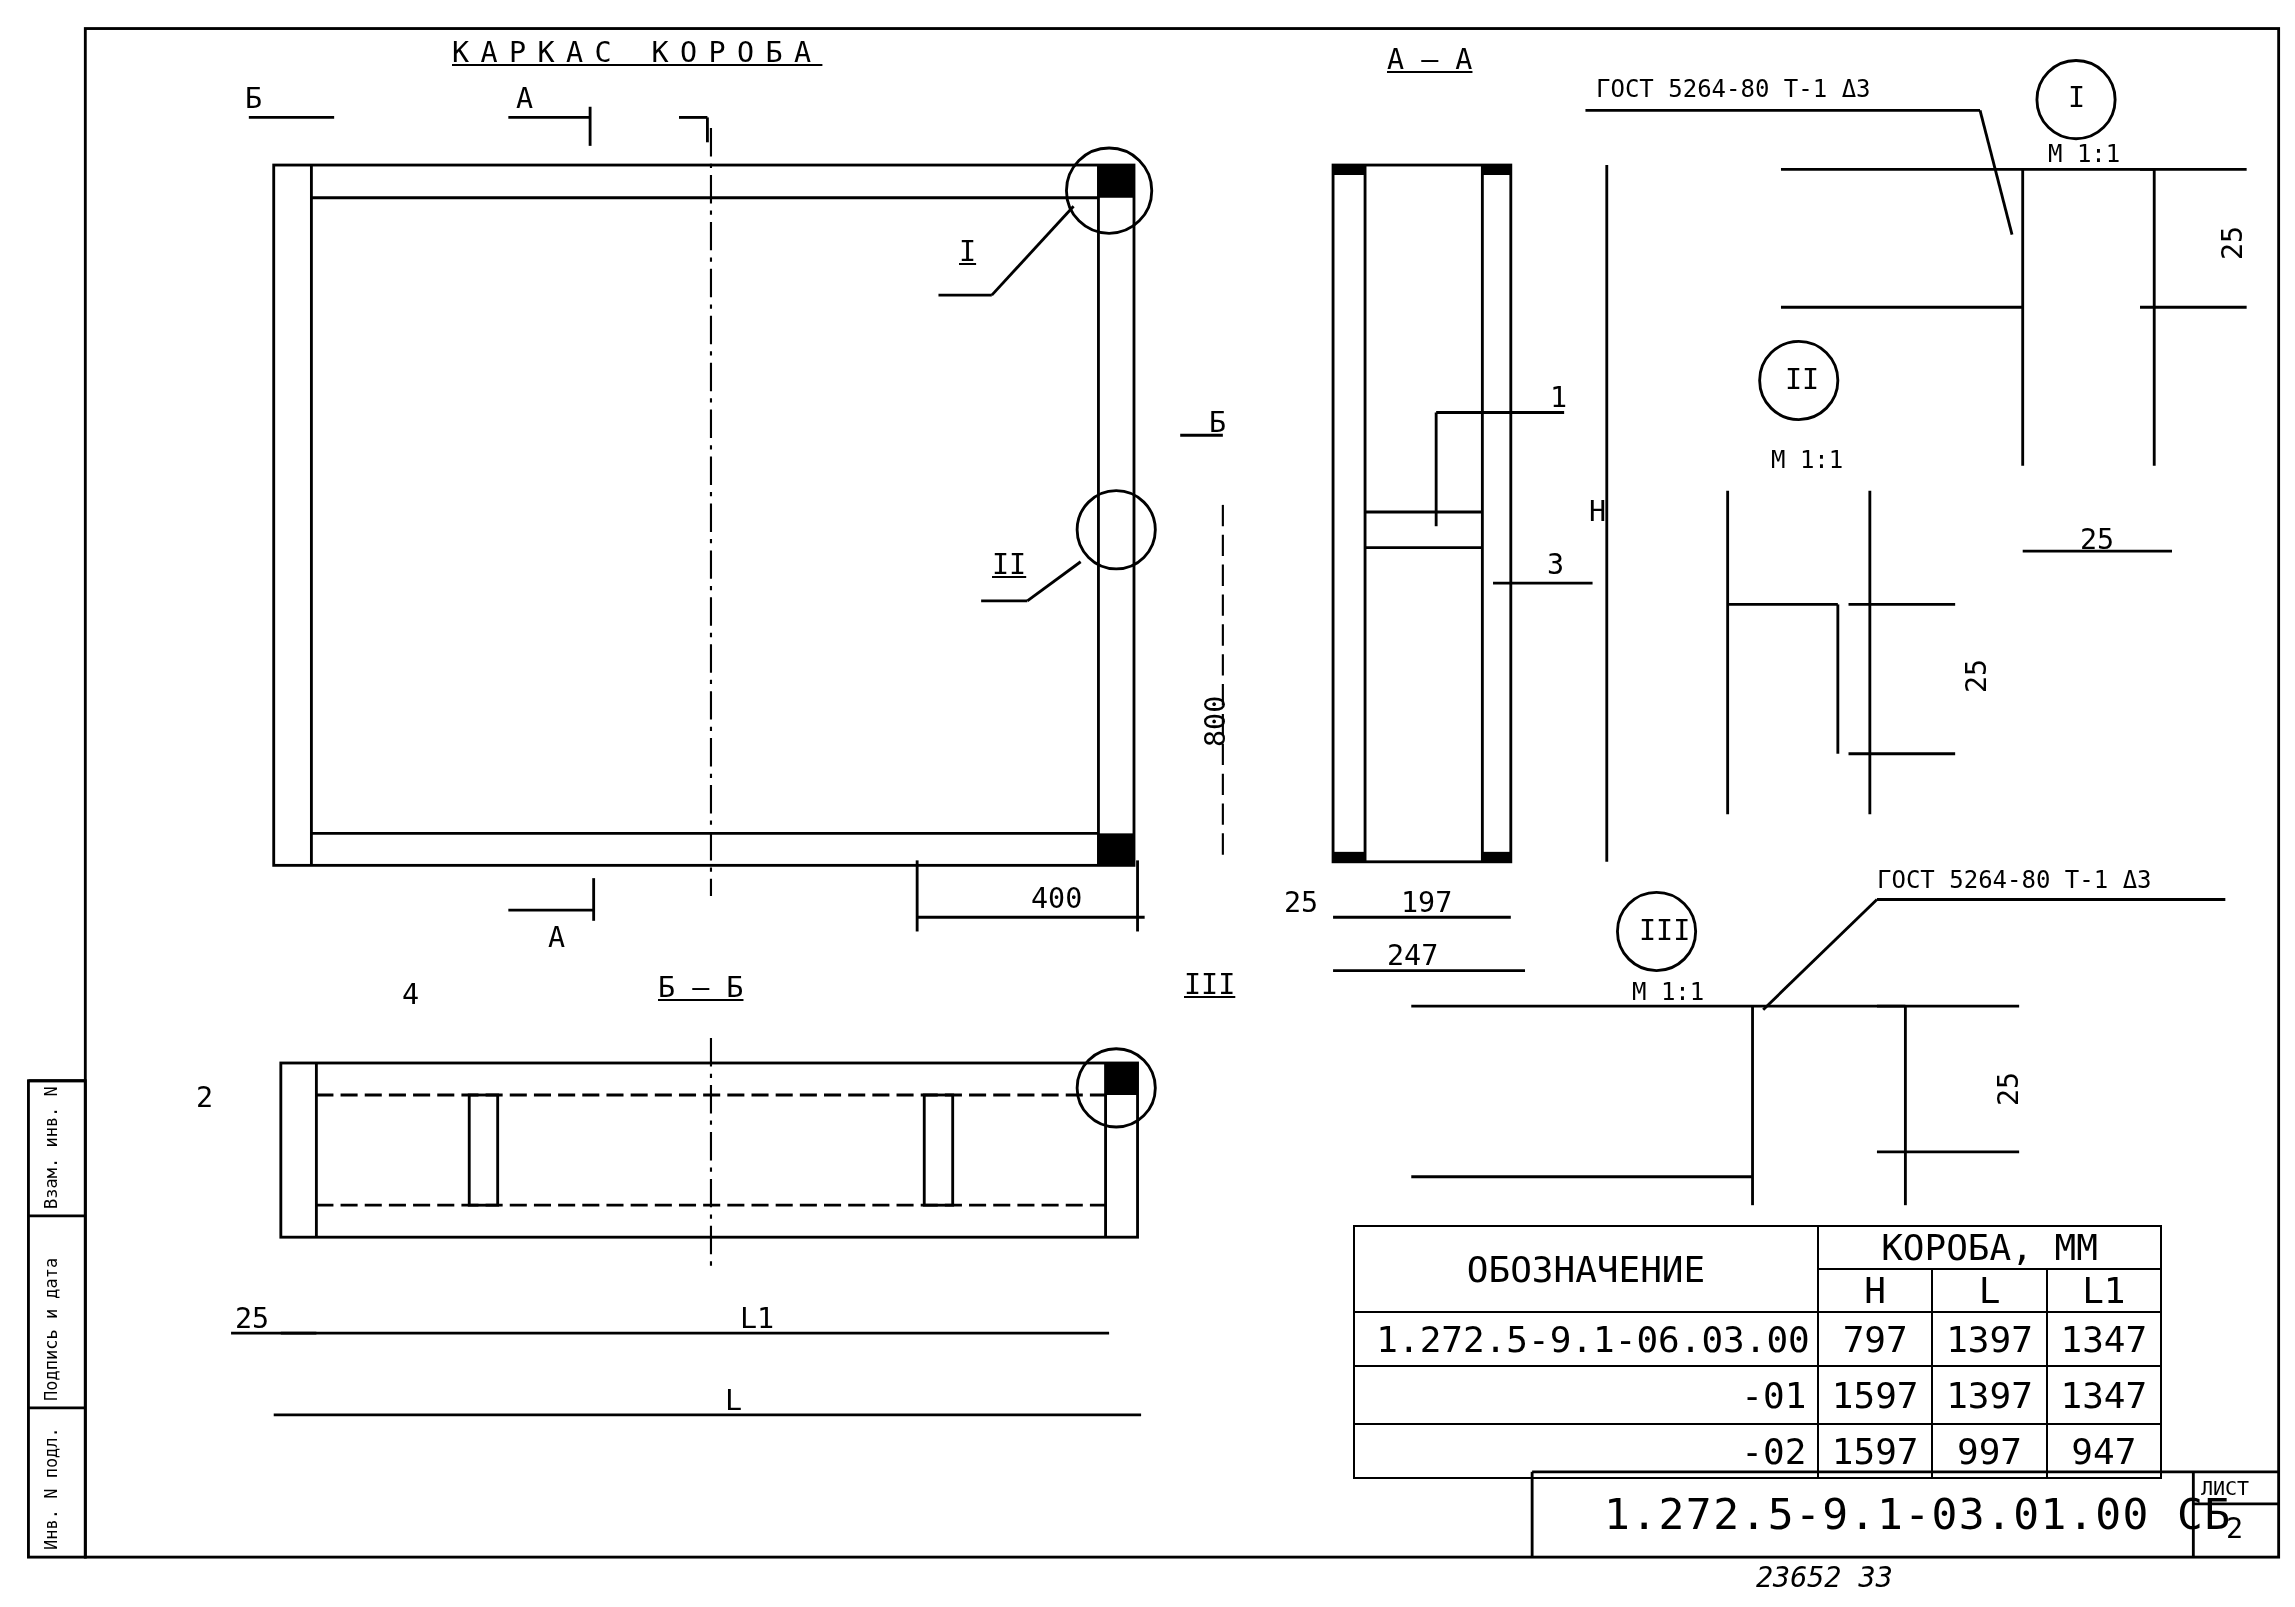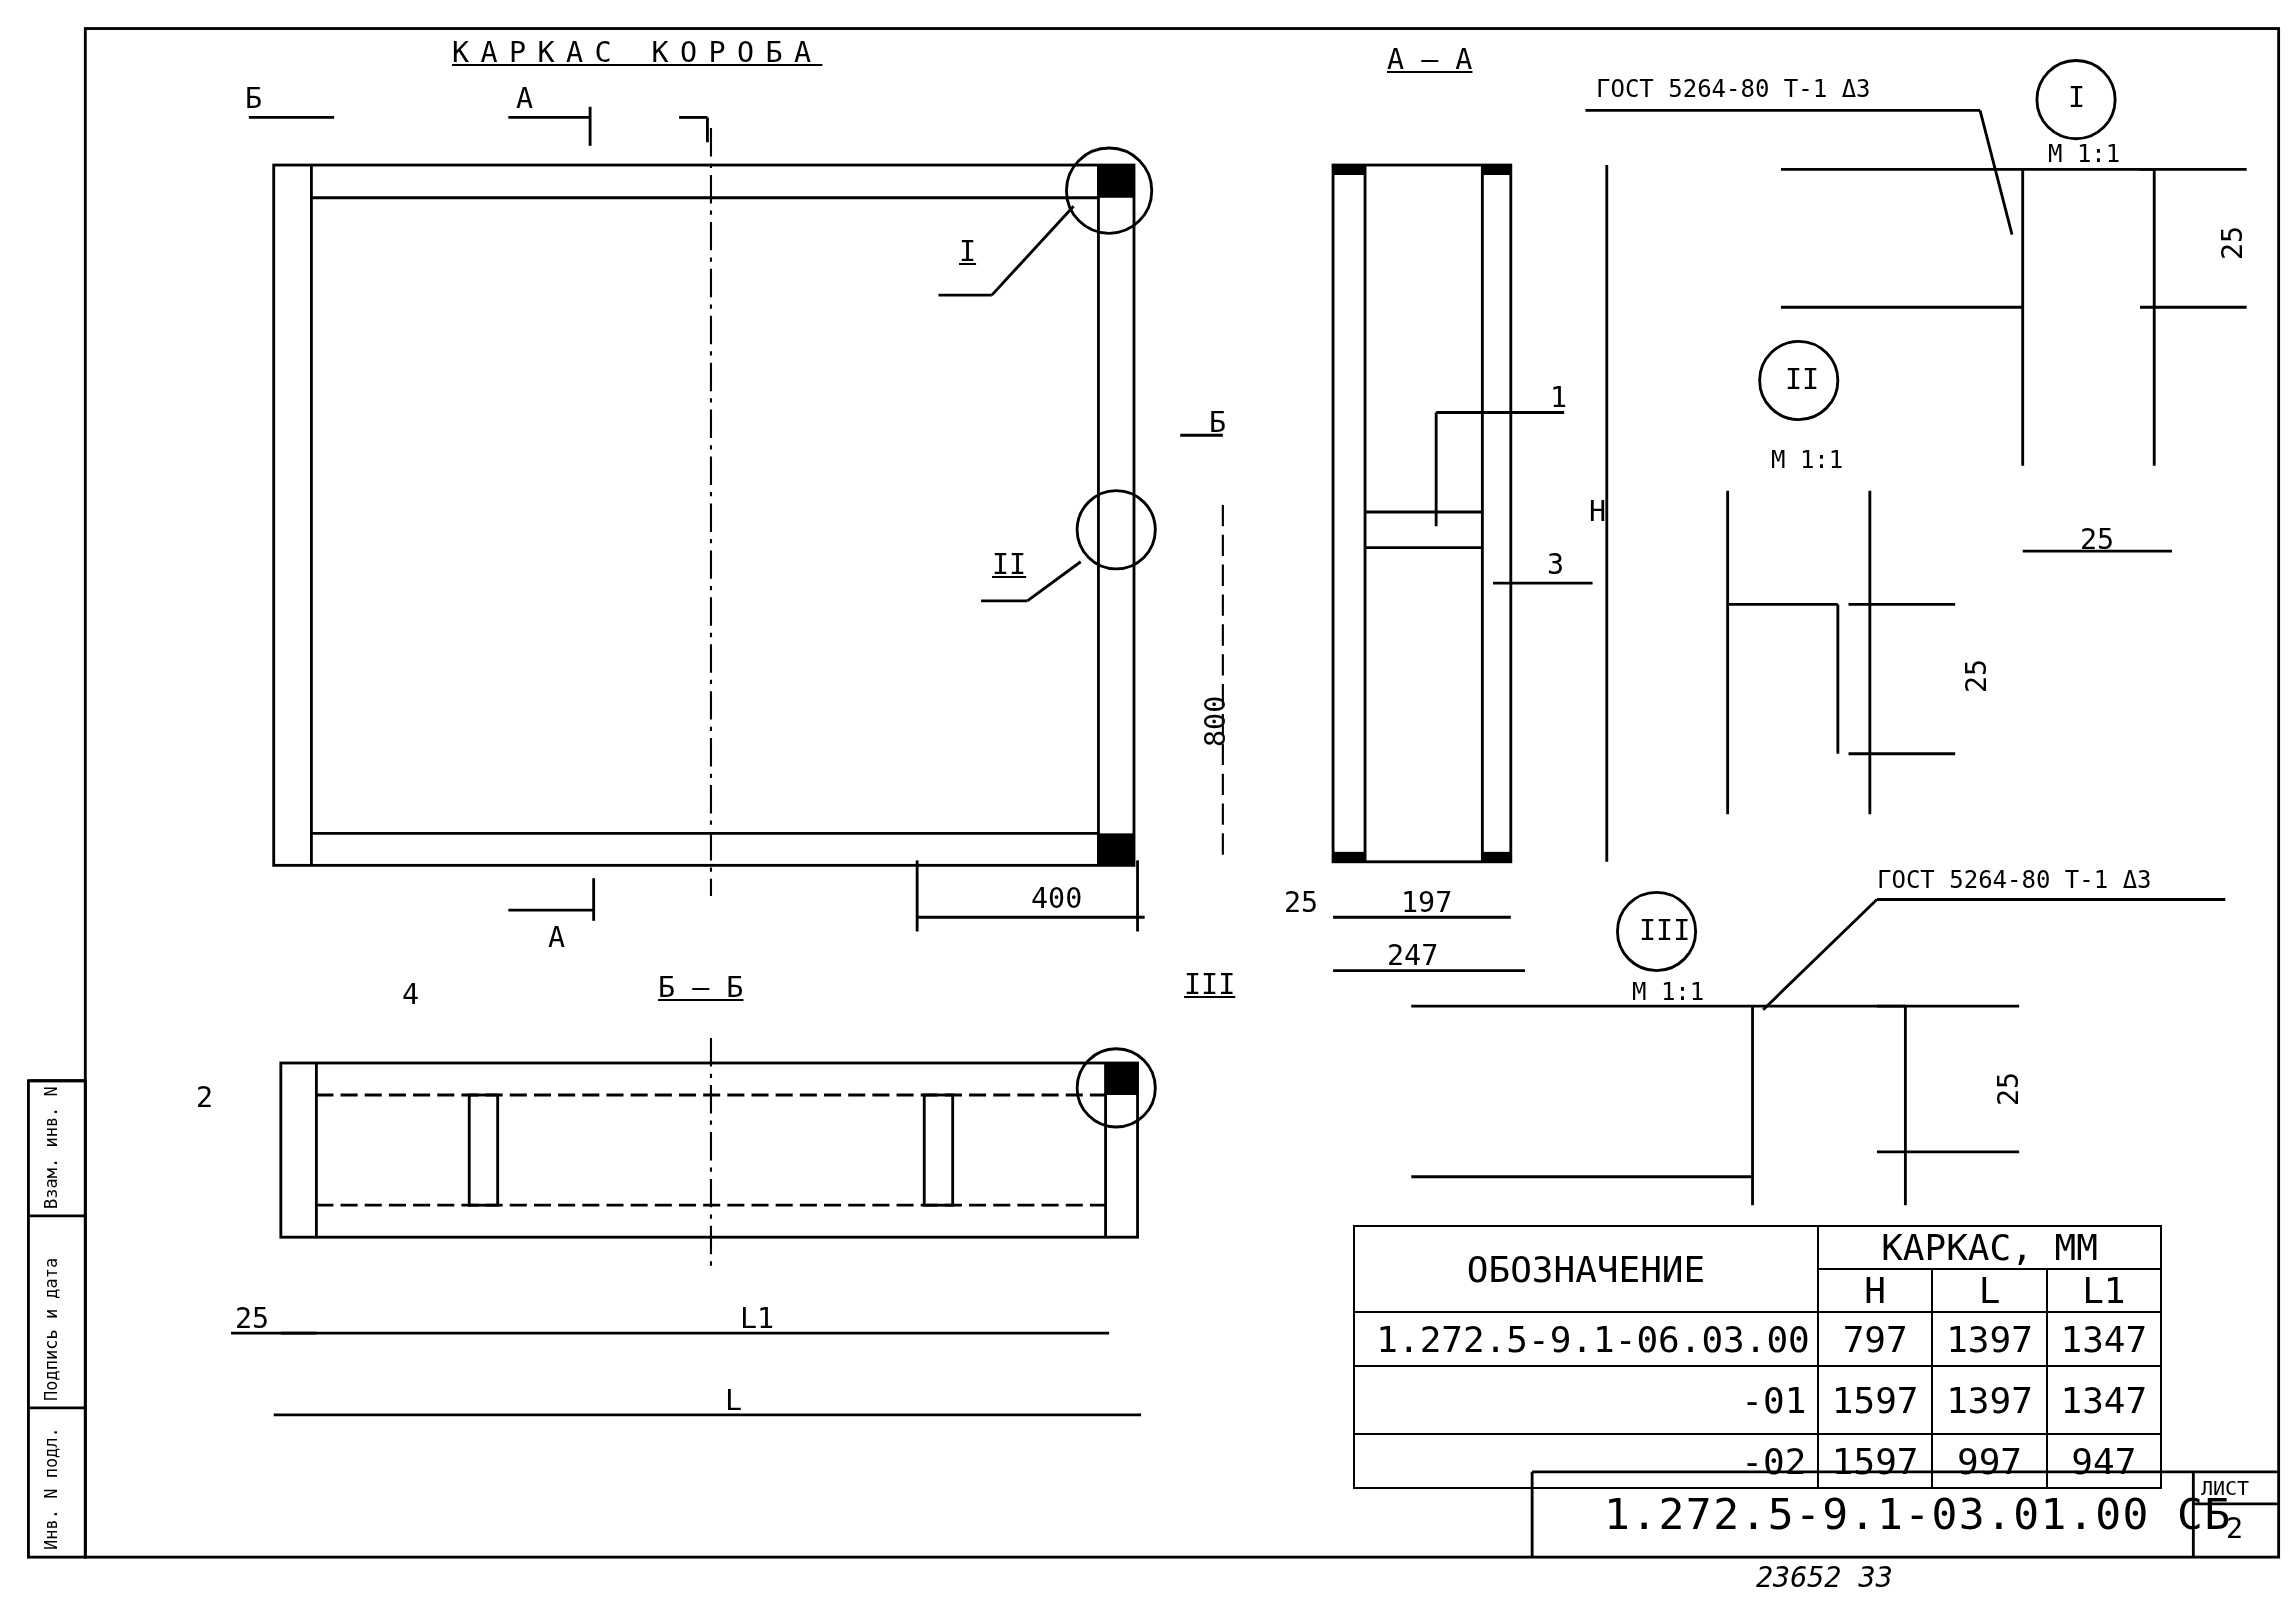--- a/index.html
+++ b/index.html
@@ -175,34 +175,34 @@
 
 <div class="t lbl rot" style="left:2219px;top:260px;">25</div>
 <div class="t lbl" style="left:2080px;top:526px;">25</div>
 <div class="t lbl rot" style="left:1963px;top:693px;">25</div>
 <div class="t lbl rot" style="left:1995px;top:1106px;">25</div>
 
 <table class="tbl" style="left:1353px;top:1225px;width:809px;">
   <tbody>
       <tr style="height:39px;">
     <td rowspan="2" style="width:462px;">ОБОЗНАЧЕНИЕ</td>
-    <td colspan="3">КАРКАС, ММ</td>
+    <td colspan="3">КОРОБА, ММ</td>
   </tr>
   <tr style="height:39px;">
     <td>Н</td>
     <td>L</td>
     <td>L1</td>
   </tr>
   <tr style="height:54px;">
     <td style="text-align:left;padding-left:21.3px;">1.272.5-9.1-06.03.00</td>
     <td>797</td>
     <td>1397</td>
     <td>1347</td>
   </tr>
-  <tr style="height:68px;">
+  <tr style="height:58px;">
     <td style="text-align:right;padding-right:10.7px;">-01</td>
     <td>1597</td>
     <td>1397</td>
     <td>1347</td>
   </tr>
   <tr style="height:54px;">
     <td style="text-align:right;padding-right:10.7px;">-02</td>
     <td>1597</td>
     <td>997</td>
     <td>947</td>

